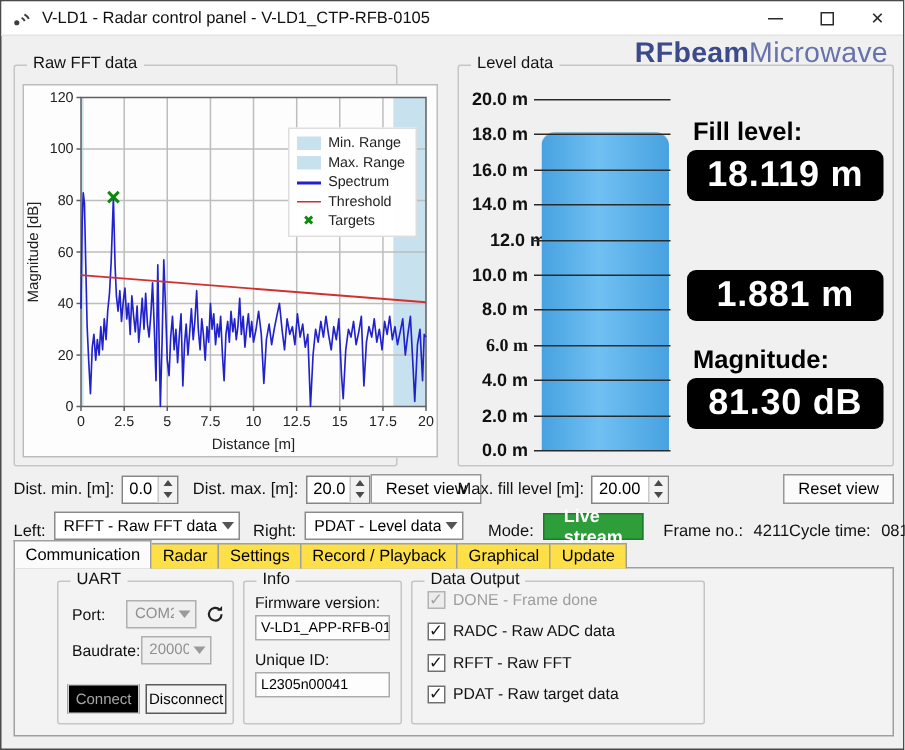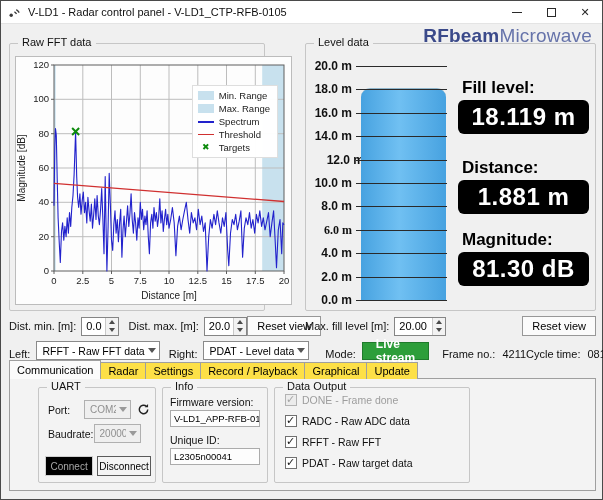--- a/index.html
+++ b/index.html
@@ -243,21 +243,20 @@
         <div class="g-line" style="left: 46px; width: 91px; top: 197.2px;"></div>
         <div class="g-label" style="left: 0px; top: 190.2px;">4.0 m</div>
         <div class="g-line" style="left: 46px; width: 91px; top: 220.6px;"></div>
         <div class="g-label" style="left: 0px; top: 213.6px;">2.0 m</div>
         <div class="g-line" style="left: 46px; width: 91px; top: 244px;"></div>
         <div class="g-label" style="left: 0px; top: 237px;">0.0 m</div>
       </div>
     <div class="readouts">
       <div class="ro-label" style="top:34px">Fill level:</div>
       <div class="ro-value" style="top:56px">18.119 m</div>
-      <div class="ro-label" style="top:114px">Distance:</div>
       <div class="ro-value" style="top:136px">1.881 m</div>
       <div class="ro-label" style="top:186px">Magnitude:</div>
       <div class="ro-value" style="top:208px">81.30 dB</div>
     </div>
   </div>
 
   <div class="ctl-left">
     <span class="lbl">Dist. min. [m]:</span>
     <span class="spin" style="width:45px">
       <span class="spin-val">0.0</span>

